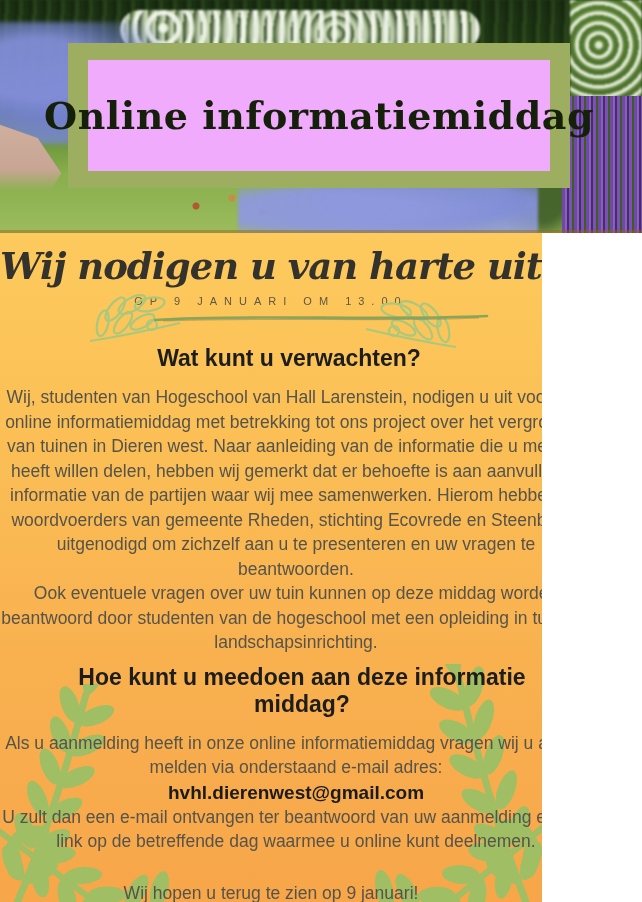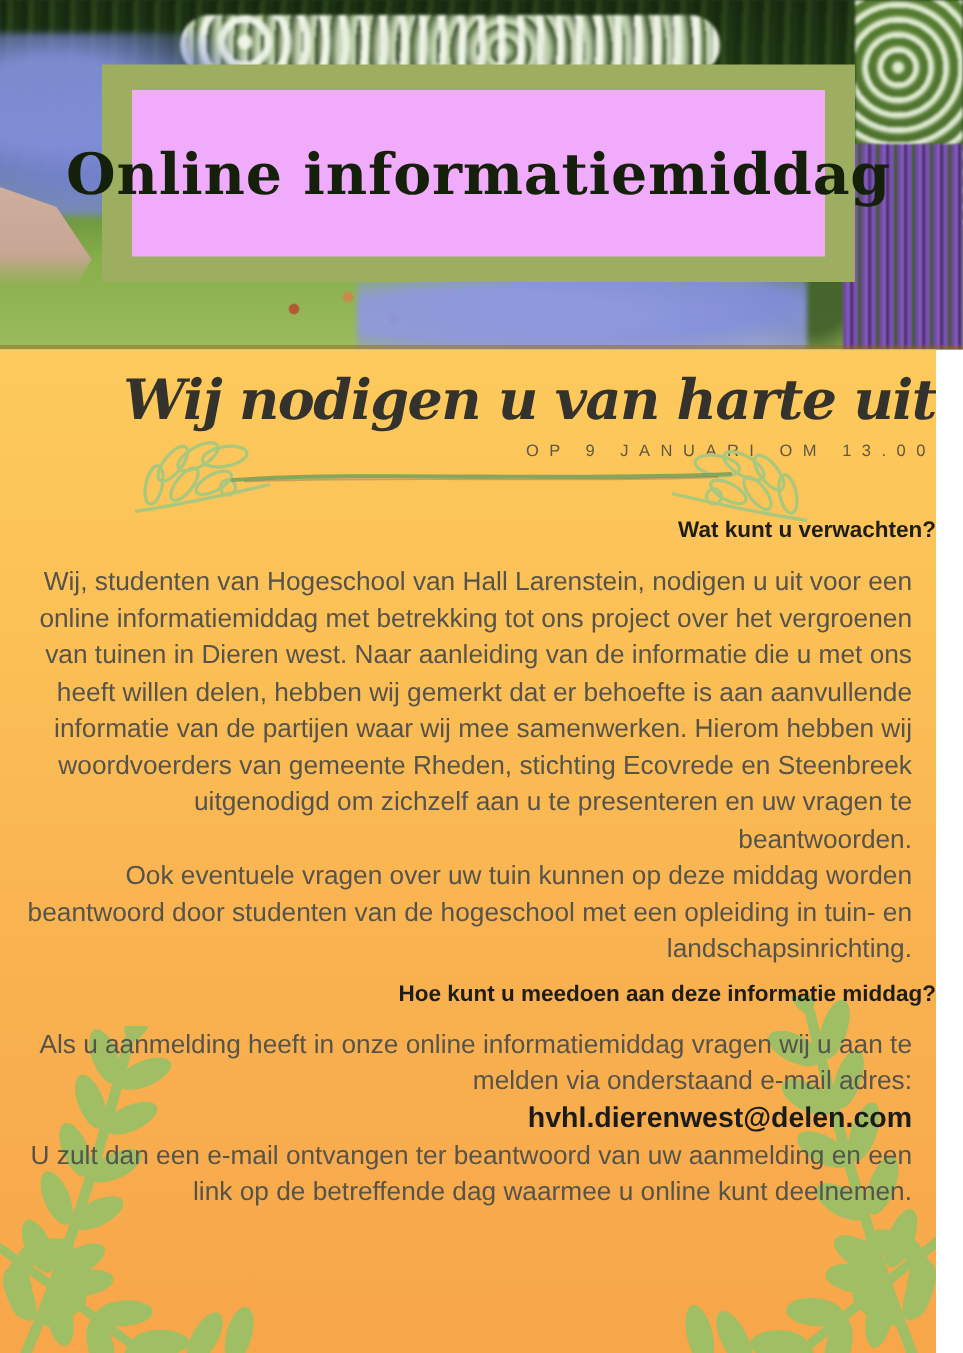--- a/index.html
+++ b/index.html
@@ -93,39 +93,39 @@
   .banner-inner{
     position:absolute;left:20px;top:17px;right:20px;bottom:17px;
     background:#f0abfc;display:flex;align-items:center;justify-content:center;
   }
   .banner-title{
     font-family:"DejaVu Serif","Liberation Serif",serif;font-weight:700;
     font-size:38px;color:#15200a;letter-spacing:.5px;white-space:nowrap;
   }
   
   .content{
-    position:relative;width:624px;height:669px;text-align:right;
+    position:relative;width:542px;height:669px;text-align:center;
     background:linear-gradient(180deg,#fdca5d 0%,#fbc056 28%,#f9b250 60%,#f7a64a 100%);
     overflow:hidden;
   }
   .content .text-layer{position:relative;z-index:2;padding-top:11px;}
   .script-heading{
     font-family:"DejaVu Serif","Liberation Serif",serif;font-style:italic;font-weight:700;
     font-size:37px;line-height:44px;color:#34322c;letter-spacing:-1px;
   }
   .date-line{
     margin-top:7px;font-size:11px;letter-spacing:7px;color:#5d5845;font-weight:500;
   }
   .decor-row{position:relative;height:32px;}
   .sketch{position:absolute;z-index:1;}
   .sketch.left{left:86px;top:-26px;}
   .sketch.right{right:82px;top:-20px;}
   .underline-svg{position:absolute;left:153px;top:4px;z-index:1;}
   .h-section{
-    font-size:15px;font-weight:700;color:#1d1d1b;margin:6px auto 0;padding-left:36px;
+    font-size:23px;font-weight:700;color:#1d1d1b;margin:6px auto 0;padding-left:36px;
   }
   .body-block{width:592px;margin:13px auto 0;font-size:17.5px;line-height:24.5px;color:#56534a;}
   .h2-wrap{margin-top:9px;margin-left:26px;}
   .email-line{font-size:19px;font-weight:700;color:#1b1b1a;line-height:25px;}
   .closing-line{margin-top:29px;font-size:17.5px;color:#56534a;}
   .corner-leaves{position:absolute;z-index:1;opacity:.96;}
   .corner-leaves.left{left:-14px;bottom:-10px;}
   .corner-leaves.right{right:-16px;bottom:-12px;}
 </style>
 </head>
@@ -284,20 +284,21 @@
 
       <div class="body-block">
         <div>Wij, studenten van Hogeschool van Hall Larenstein, nodigen u uit voor een online informatiemiddag met betrekking tot ons project over het vergroenen van tuinen in Dieren west. Naar aanleiding van de informatie die u met ons heeft willen delen, hebben wij gemerkt dat er behoefte is aan aanvullende informatie van de partijen waar wij mee samenwerken. Hierom hebben wij woordvoerders van gemeente Rheden, stichting Ecovrede en Steenbreek uitgenodigd om zichzelf aan u te presenteren en uw vragen te beantwoorden.</div>
         <div>Ook eventuele vragen over uw tuin kunnen op deze middag worden beantwoord door studenten van de hogeschool met een opleiding in tuin- en landschapsinrichting.</div>
       </div>
 
       <div class="h-section h2-wrap">Hoe kunt u meedoen aan deze informatie middag?</div>
 
       <div class="body-block">
         <div>Als u aanmelding heeft in onze online informatiemiddag vragen wij u aan te melden via onderstaand e-mail adres:</div>
-        <div class="email-line">hvhl.dierenwest@delen.com</div>
+        <div class="email-line">hvhl.dierenwest@gmail.com</div>
         <div>U zult dan een e-mail ontvangen ter beantwoord van uw aanmelding en een link op de betreffende dag waarmee u online kunt deelnemen.</div>
       </div>
 
+      <div class="closing-line">Wij hopen u terug te zien op 9 januari!</div>
     </div>
 
   </div>
 </div>
 
 </body></html>

